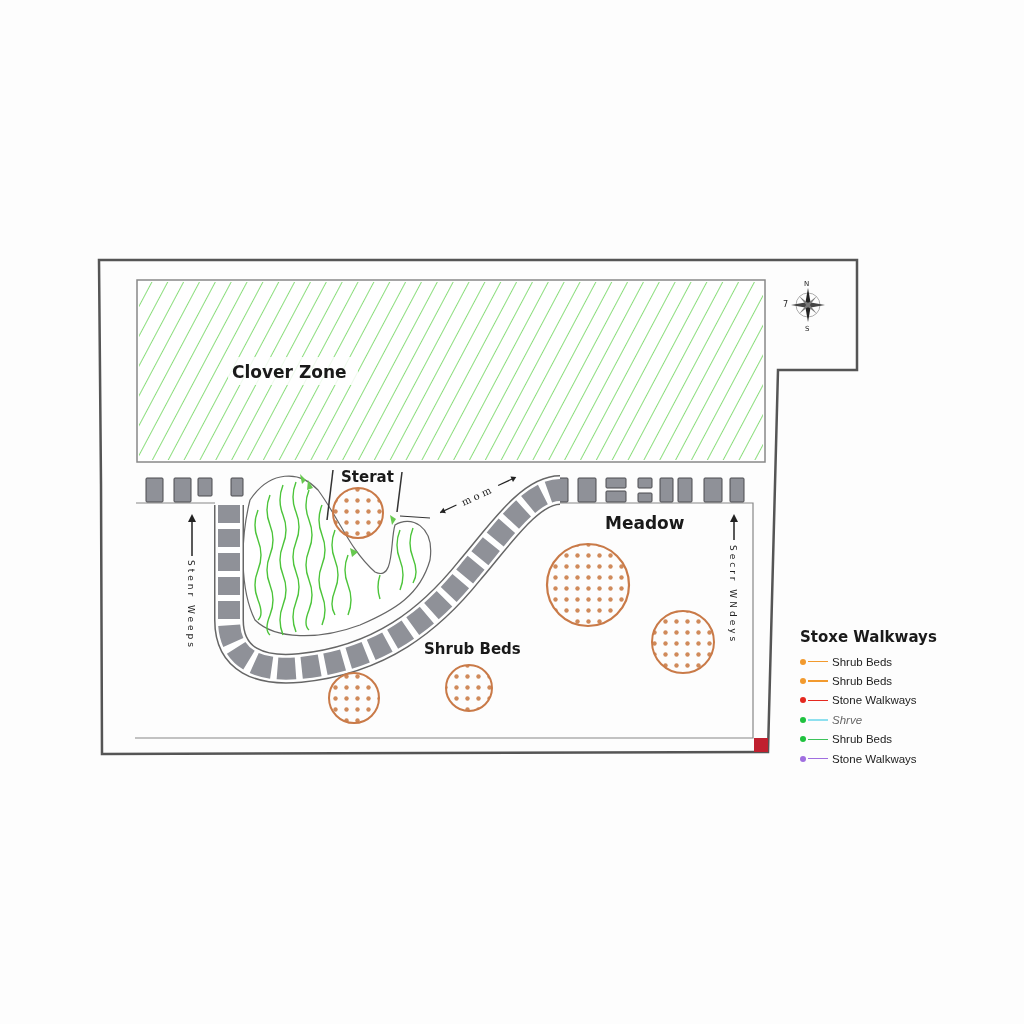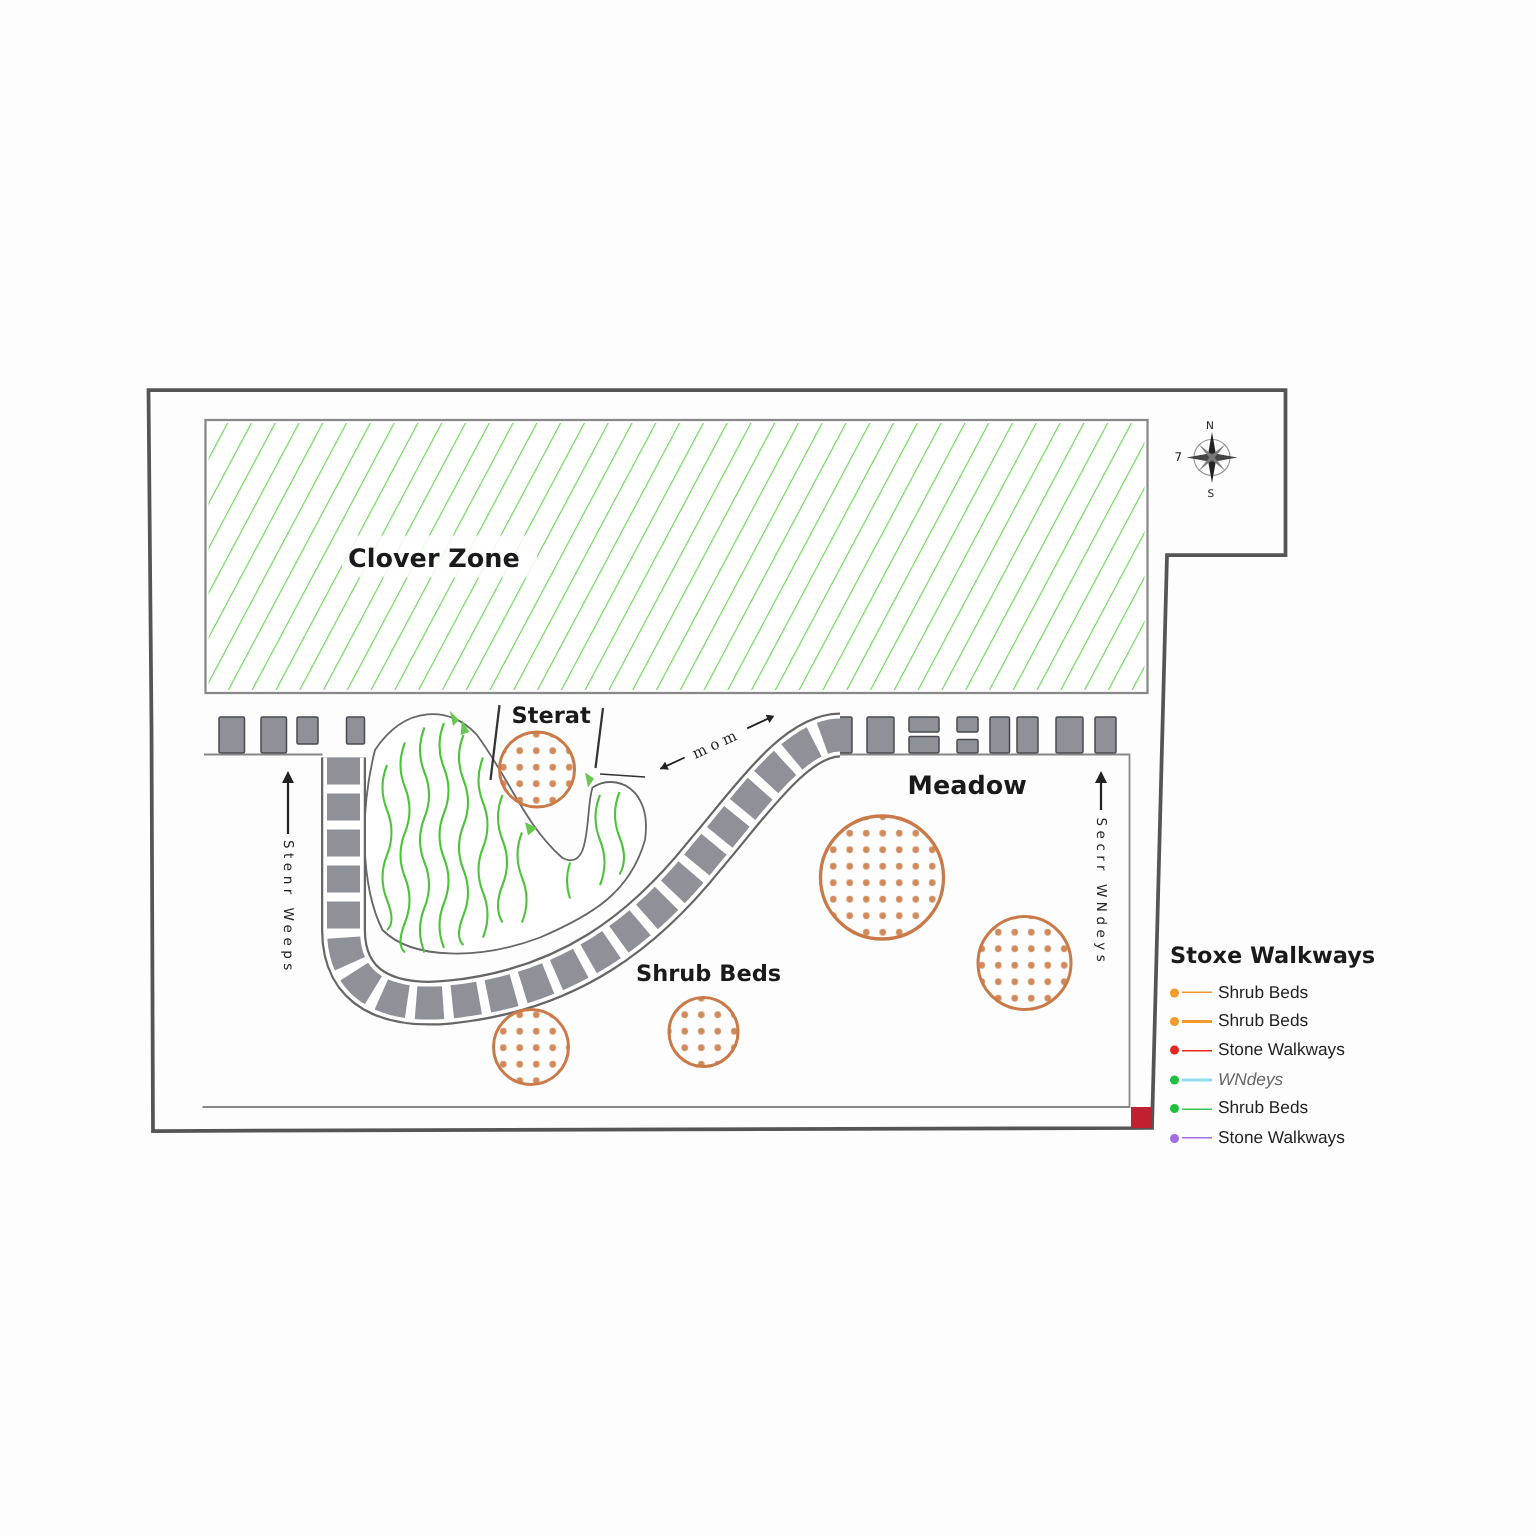--- a/index.html
+++ b/index.html
@@ -1,20 +1,20 @@
 <!DOCTYPE html>
 <html><head>
 <meta charset="utf-8">
 <style>
   html, body { margin: 0; padding: 0; background: #fdfdfd; }
   body { width: 1024px; height: 1024px; position: relative; overflow: hidden; font-family: "Liberation Sans", "DejaVu Sans", sans-serif; }
   #map { position: absolute; left: 0; top: 0; width: 1024px; height: 1024px; }
   .lbl { font-family: "DejaVu Sans", sans-serif; font-weight: bold; fill: #1a1a1a; }
   .vlabel { position: absolute; font-family: "DejaVu Sans", sans-serif; font-size: 9px; letter-spacing: 3px; color: #222; writing-mode: vertical-rl; }
-  .legend { position: absolute; left: 780px; top: 628px; width: 200px; }
+  .legend { position: absolute; left: 800px; top: 628px; width: 200px; }
   .legend-title { font-family: "DejaVu Sans", sans-serif; font-weight: bold; font-size: 15px; color: #1a1a1a; margin-bottom: 6px; }
   .legend-item { display: flex; align-items: center; height: 19.4px; font-size: 11.5px; color: #222; }
   .legend-dot { width: 6px; height: 6px; border-radius: 50%; margin-right: 2px; }
   .legend-line { width: 20px; height: 1.5px; margin-right: 4px; }
   .legend-item.faded span.txt { color: #666; font-style: italic; }
   .compass { position: absolute; left: 782px; top: 276px; width: 50px; height: 58px; }
 </style>
 </head>
 <body>
 
@@ -163,21 +163,21 @@
         <span class="txt">Shrub Beds</span>
       </div>
       <div class="legend-item">
         <span class="legend-dot" style="background: rgb(229, 40, 31);"></span>
         <span class="legend-line" style="background: rgb(229, 40, 31);"></span>
         <span class="txt">Stone Walkways</span>
       </div>
       <div class="legend-item faded">
         <span class="legend-dot" style="background: rgb(31, 194, 63);"></span>
         <span class="legend-line" style="background: rgb(142, 224, 239);"></span>
-        <span class="txt">WNdeys</span>
+        <span class="txt">Shrve</span>
       </div>
       <div class="legend-item">
         <span class="legend-dot" style="background: rgb(31, 194, 63);"></span>
         <span class="legend-line" style="background: rgb(60, 195, 90);"></span>
         <span class="txt">Shrub Beds</span>
       </div>
       <div class="legend-item">
         <span class="legend-dot" style="background: rgb(160, 110, 224);"></span>
         <span class="legend-line" style="background: rgb(160, 110, 224);"></span>
         <span class="txt">Stone Walkways</span>

